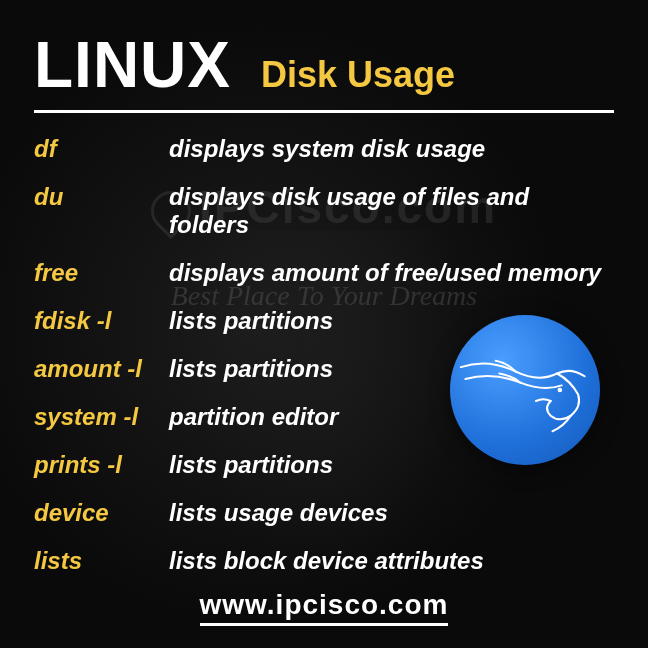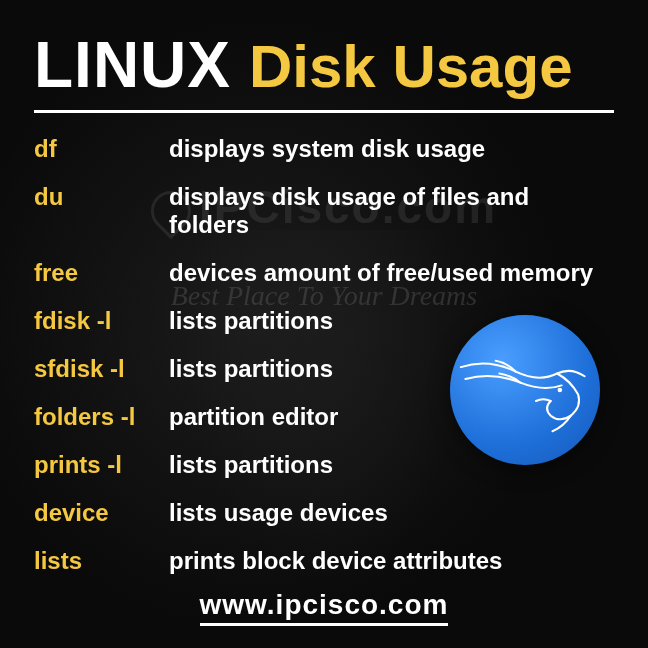--- a/index.html
+++ b/index.html
@@ -58,43 +58,44 @@
     }
     .content {
       position: relative;
       z-index: 2;
       padding: 28px 34px 20px 34px;
       height: 100%;
     }
     .header {
       display: flex;
       align-items: baseline;
-      gap: 18px;
+      gap: 30px;
       margin-bottom: 8px;
     }
     .title-linux {
       color: #ffffff;
       font-size: 64px;
       font-weight: 900;
       letter-spacing: 1px;
     }
     .title-disk-usage {
       color: #f5c842;
-      font-size: 60px;
+      font-size: 36px;
       font-weight: bold;
     }
     .hr {
       border: none;
       border-top: 3px solid #ffffff;
       margin-bottom: 22px;
     }
     .commands {
       display: flex;
       flex-direction: column;
       gap: 20px;
+      font-style: italic;
     }
     .command-row {
       display: flex;
       align-items: baseline;
     }
     .command-name {
       color: #f5c842;
       font-weight: bold;
       font-size: 24px;
       width: 135px;
@@ -179,45 +180,45 @@
     <div class="command-row">
       <span class="command-name">df</span>
       <span class="command-desc">displays system disk usage</span>
     </div>
     <div class="command-row">
       <span class="command-name">du</span>
       <span class="command-desc">displays disk usage of files and folders</span>
     </div>
     <div class="command-row">
       <span class="command-name">free</span>
-      <span class="command-desc">devices amount of free/used memory</span>
+      <span class="command-desc">displays amount of free/used memory</span>
     </div>
     <div class="command-row">
       <span class="command-name">fdisk -l</span>
       <span class="command-desc">lists partitions</span>
     </div>
     <div class="command-row">
-      <span class="command-name">sfdisk -l</span>
+      <span class="command-name">amount -l</span>
       <span class="command-desc">lists partitions</span>
     </div>
     <div class="command-row">
-      <span class="command-name">folders -l</span>
+      <span class="command-name">system -l</span>
       <span class="command-desc">partition editor</span>
     </div>
     <div class="command-row">
       <span class="command-name">prints -l</span>
       <span class="command-desc">lists partitions</span>
     </div>
     <div class="command-row">
       <span class="command-name">device</span>
       <span class="command-desc">lists usage devices</span>
     </div>
     <div class="command-row">
       <span class="command-name">lists</span>
-      <span class="command-desc">prints block device attributes</span>
+      <span class="command-desc">lists block device attributes</span>
     </div>
   </div>
 
   <div class="footer">
     <span class="footer-underline">
       <span class="footer-link">www.ipcisco.com</span>
     </span>
   </div>
 </div>
 

